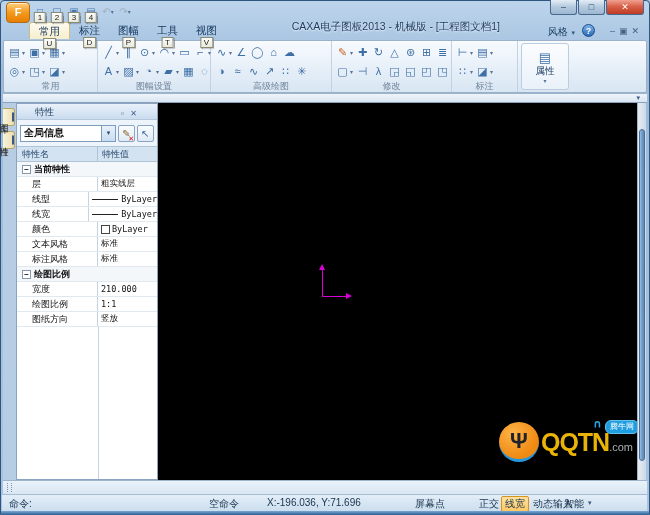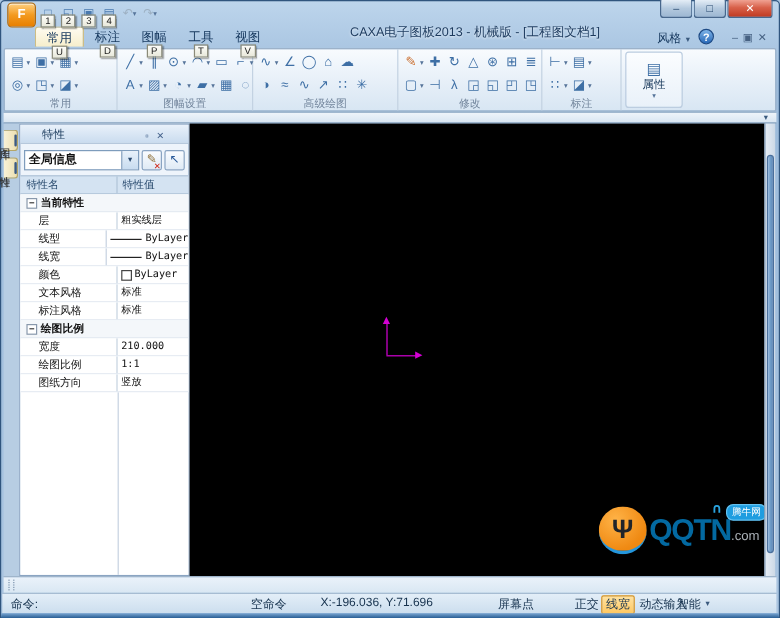--- a/index.html
+++ b/index.html
@@ -106,21 +106,21 @@
   .ay-arrow{position:absolute;left:161px;top:161px;width:0;height:0;
             border-left:3px solid transparent;border-right:3px solid transparent;border-bottom:6px solid #d400d4}
   .ax-arrow{position:absolute;left:188px;top:190px;width:0;height:0;
             border-top:3px solid transparent;border-bottom:3px solid transparent;border-left:6px solid #d400d4}
   .wm{position:absolute;right:4px;bottom:18px;display:flex;align-items:center}
   .wm-circle{width:40px;height:40px;border-radius:50%;flex:none;
              background:radial-gradient(circle at 35% 30%,#ffb347,#ef8912 70%);
              border-bottom:3px solid #2496dc;box-sizing:border-box;display:flex;align-items:center;justify-content:center;
              color:#20242a;font-size:22px;font-weight:bold}
   .wm-body{position:relative;margin-left:2px;white-space:nowrap}
-  .wm-q{font-size:25px;font-weight:bold;color:#0369a1;letter-spacing:-1px}
+  .wm-q{font-size:25px;font-weight:bold;color:#eab308;letter-spacing:-1px}
   .wm-com{font-size:11px;color:#aab0b6}
   .wm-badge{position:absolute;top:-8px;right:-6px;background:#1e9de0;color:#fff;font-size:8px;line-height:10px;
             padding:1px 4px;border-radius:6px;border:1px solid #63c1f0}
   .wm-horn{position:absolute;top:-10px;left:52px;color:#2aa4e0;font-size:11px;font-weight:bold;transform:scaleY(-1)}
   .vscroll{position:absolute;left:637px;top:103px;width:9px;height:377px;box-sizing:border-box;
            background:linear-gradient(90deg,#e6edf5,#cdd9e6);border-left:1px solid #9fb2c6}
   .vthumb{position:absolute;left:1px;right:1px;top:26px;height:330px;
           background:linear-gradient(90deg,#9dbde0,#6f9cc8 50%,#5d88b8);border:1px solid #4a6f9c;border-radius:3px}
   
   .cmdrow{position:absolute;left:3px;top:480px;right:3px;height:14px;display:flex;align-items:center;

